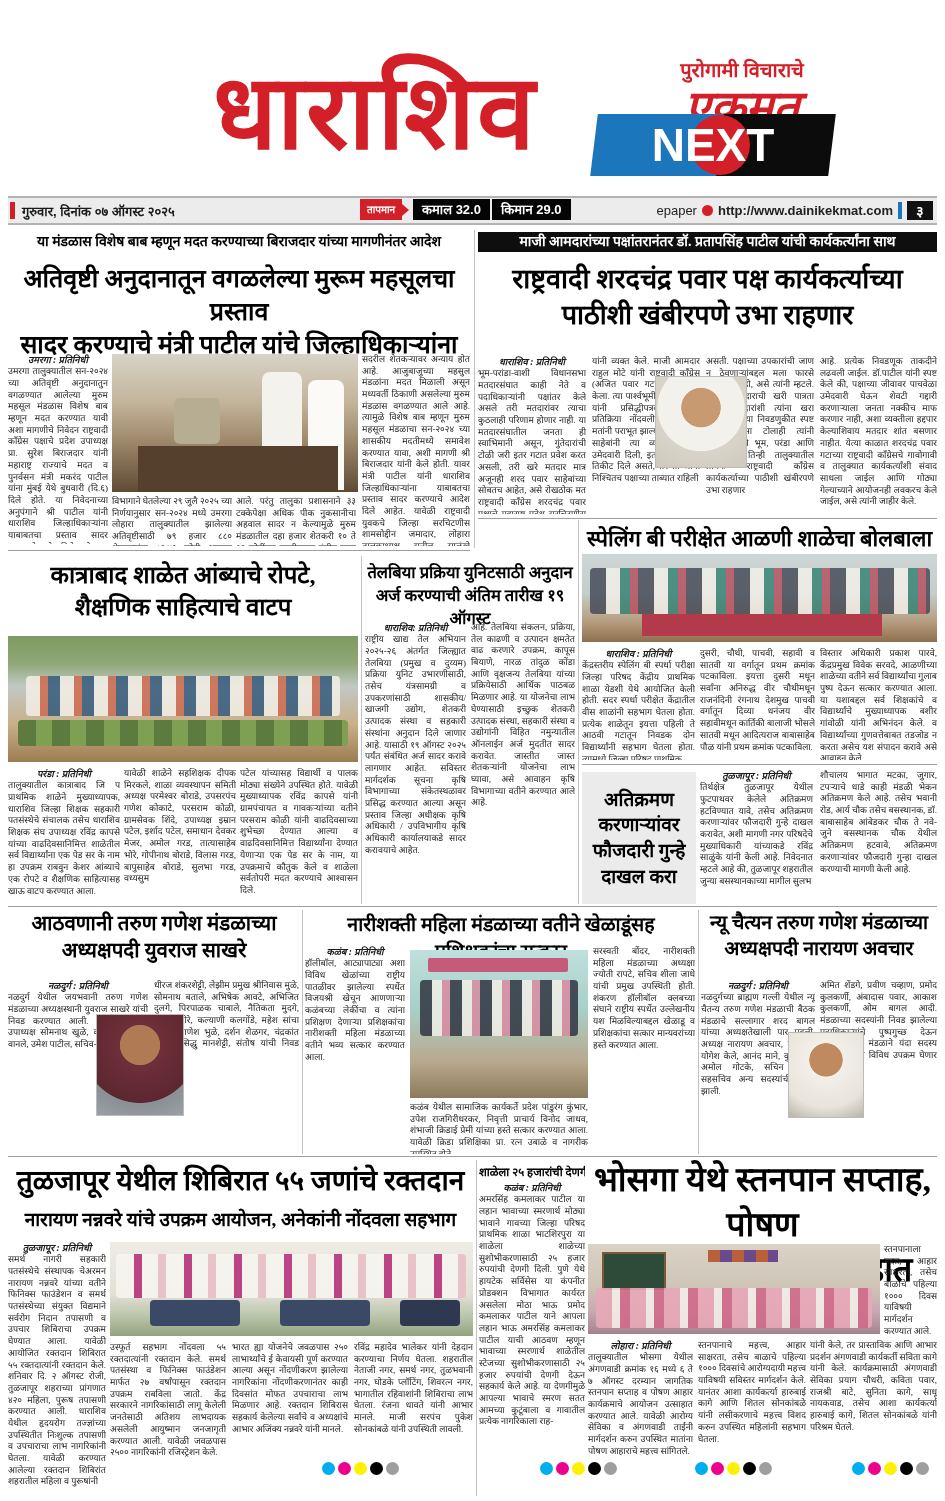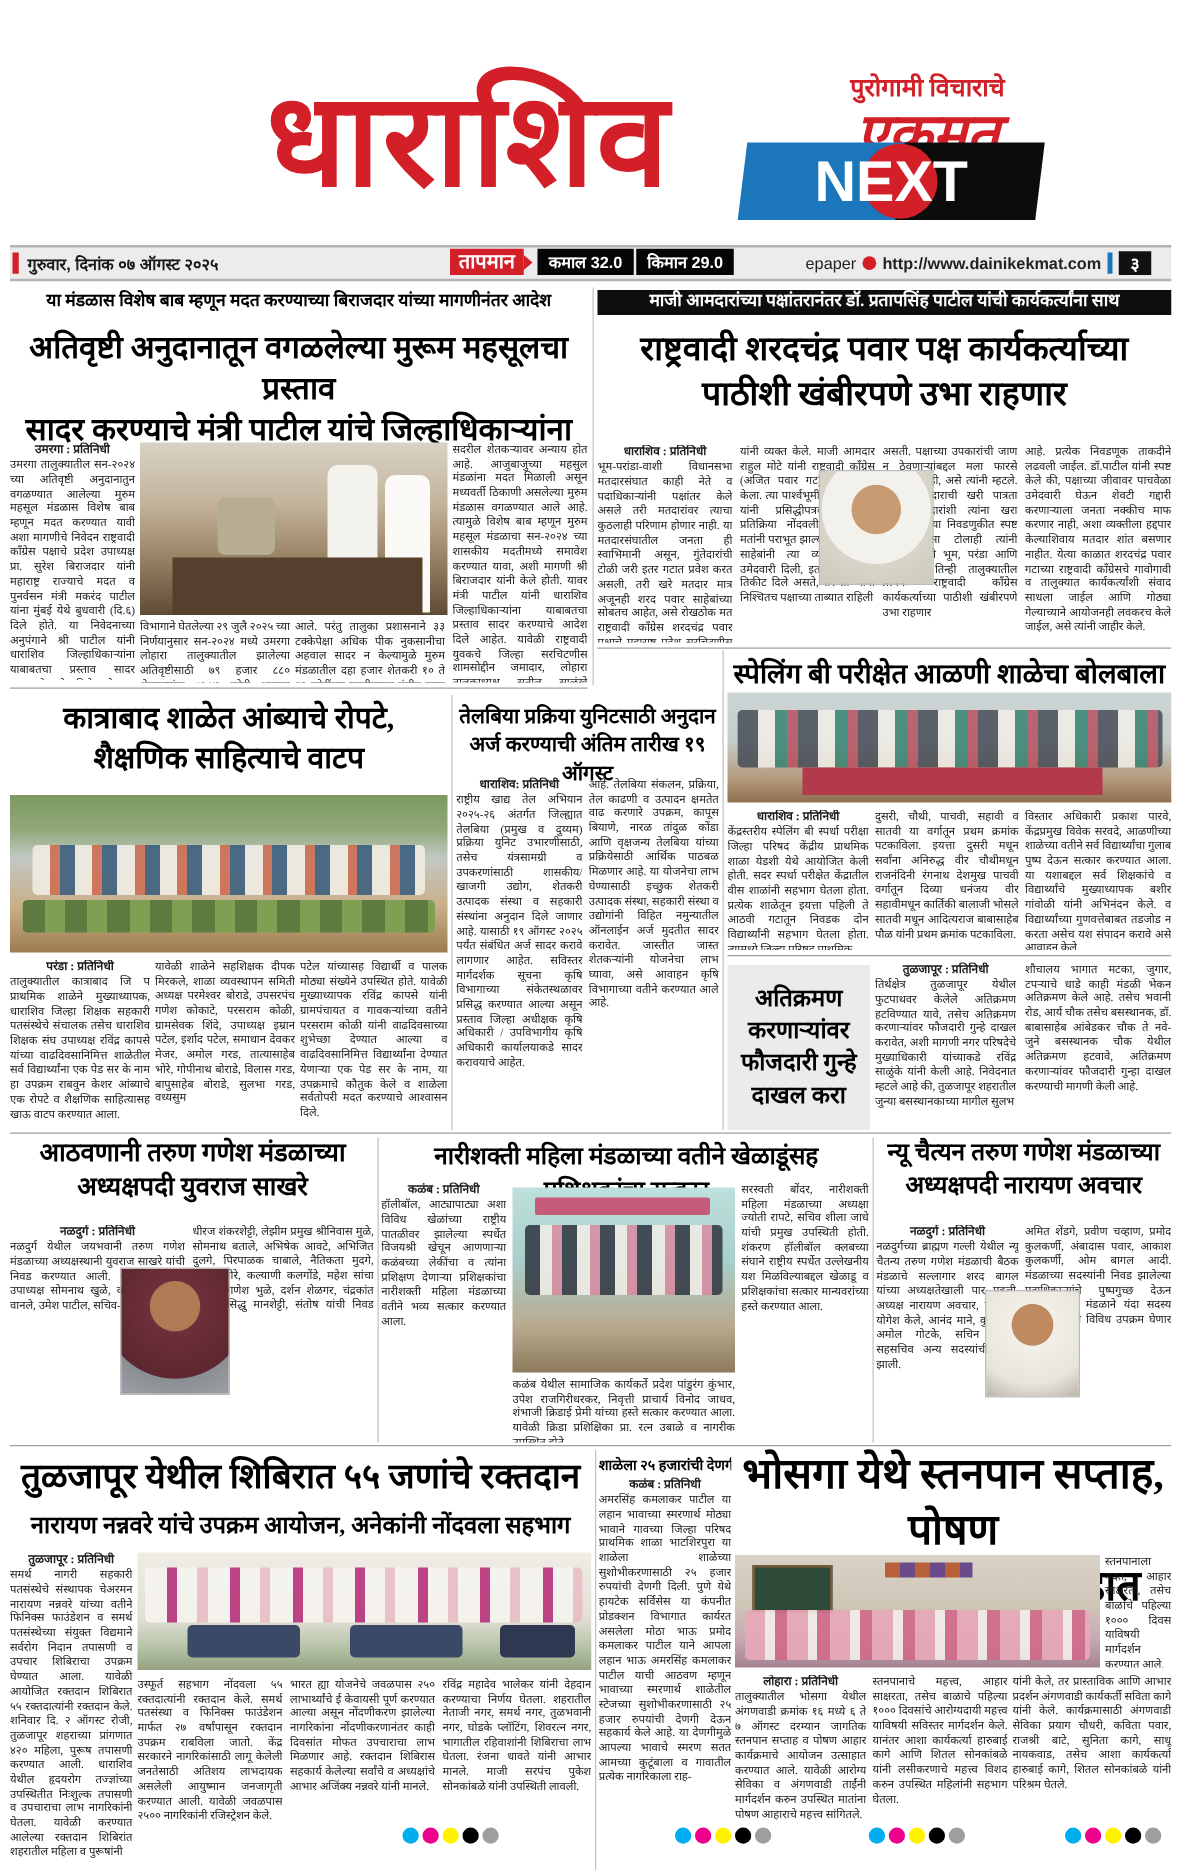--- a/index.html
+++ b/index.html
@@ -4,21 +4,21 @@
 <style>
   html,body{margin:0;padding:0;background:#fff;}
   .page{position:relative;width:945px;height:1501px;background:#fff;overflow:hidden;
         font-family:"Liberation Serif","DejaVu Serif",serif;color:#151515;}
   .rule{position:absolute;background:#9f9f9f;}
   .vrule{position:absolute;background:#c2c2c2;}
   .kicker{position:absolute;font-weight:bold;text-align:center;font-size:14px;line-height:1.4;color:#000;}
   .kicker.inv{background:#0e0e0e;color:#fff;}
   .headline{position:absolute;font-weight:bold;text-align:center;color:#000;}
   .headline div{line-height:1.32;}
-  .dateline{font-weight:bold;text-align:center;font-size:9.5px;line-height:1.3;}
+  .dateline{font-weight:bold;text-align:center;font-size:9.5px;line-height:1.3;font-style:italic;}
   .col{position:absolute;font-size:9px;line-height:1.3;text-align:justify;overflow:hidden;color:#1c1c1c;}
   .photo{position:absolute;overflow:hidden;}
   .pfig{position:absolute;}
   .graybox{position:absolute;background:#ebebeb;font-weight:bold;text-align:center;color:#000;
            display:flex;align-items:center;justify-content:center;}
   
   .masthead{position:absolute;left:165px;top:28px;width:420px;height:158px;display:flex;align-items:center;
             justify-content:center;color:#d31f27;font-weight:bold;font-size:104px;letter-spacing:2px;}
   .tagsmall{position:absolute;left:642px;top:56px;width:200px;text-align:center;color:#d31f27;
             font-weight:bold;font-size:20px;}
@@ -30,26 +30,26 @@
   .next-circle{position:absolute;left:98px;top:1px;width:60px;height:60px;border-radius:50%;background:#d31f27;}
   .next-word{position:absolute;inset:0;display:flex;align-items:center;justify-content:center;gap:4px;
              color:#fff;font-family:"Liberation Sans",sans-serif;font-weight:bold;font-size:46px;}
   
   .datebar{position:absolute;left:8px;top:196px;width:929px;height:25px;background:#ececec;
            border-top:2px solid #b3b3b3;border-bottom:2px solid #b3b3b3;display:flex;align-items:center;
            font-family:"Liberation Sans","DejaVu Sans",sans-serif;}
   .redtick{width:5px;height:17px;background:#d31f27;margin:0 7px 0 2px;}
   .datetext{font-weight:bold;font-size:13px;color:#1a1a1a;}
   .tempwrap{position:absolute;left:352px;top:1px;display:flex;align-items:center;height:21px;}
-  .chip-red{background:#d31f27;color:#fff;font-weight:bold;font-size:16px;padding:1px 7px;height:19px;line-height:19px;}
+  .chip-red{background:#d31f27;color:#fff;font-weight:bold;font-size:10px;padding:1px 7px;height:19px;line-height:19px;}
   .chip-arrow{width:0;height:0;border-top:6px solid transparent;border-bottom:6px solid transparent;
               border-left:7px solid #d31f27;margin-right:2px;}
   .chip-black{background:#050505;color:#fff;font-weight:bold;font-size:13px;padding:1px 9px;height:19px;
               line-height:19px;margin-left:2px;}
-  .dbright{margin-left:auto;display:flex;align-items:center;gap:5px;padding-right:16px;}
+  .dbright{margin-left:auto;display:flex;align-items:center;gap:5px;padding-right:4px;}
   .epaper{font-size:13px;color:#222;}
   .epicon{width:11px;height:11px;border-radius:50%;background:#d31f27;display:inline-block;}
   .urltext{font-size:13px;font-weight:bold;color:#222;}
   .bluebar{width:4px;height:17px;background:#1c76bc;}
   .pagebox{min-width:18px;height:19px;background:#111;color:#fff;font-weight:bold;font-size:14px;
            display:flex;align-items:center;justify-content:center;padding:0 4px;}
   
   .regmarks{position:absolute;top:1462px;display:flex;gap:3px;}
   .regdot{width:13px;height:13px;border-radius:50%;}
 </style>

